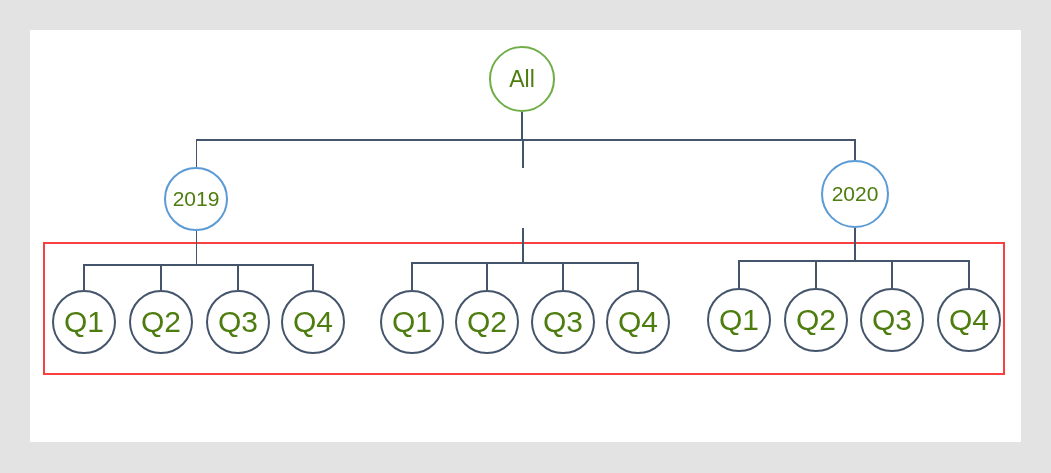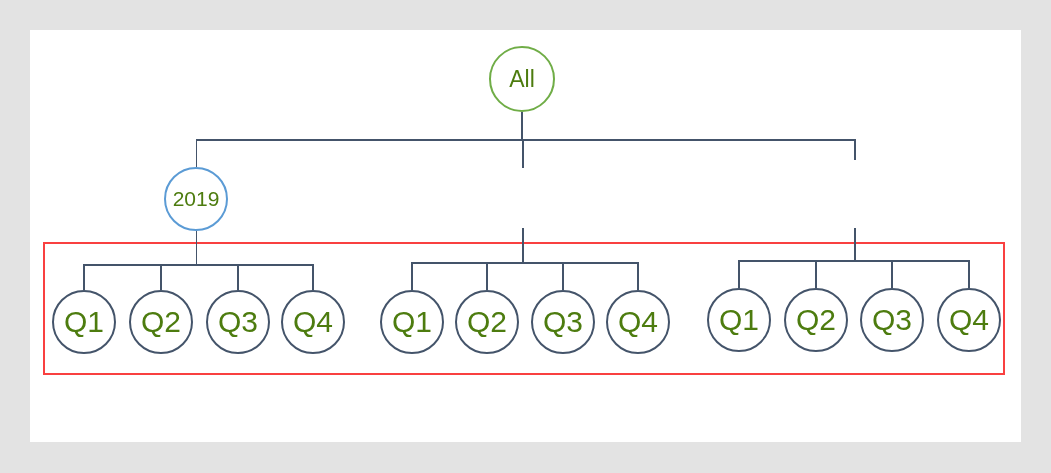--- a/index.html
+++ b/index.html
@@ -77,20 +77,23 @@
   <i class="ln" style="left:891.25px;top:261px;width:1.5px;height:27px"></i>
   <i class="ln" style="left:968.25px;top:261px;width:1.5px;height:27px"></i>
 
   <div class="node root" style="left:489px;top:46px;width:66px;height:66px">
     <span>All</span>
   </div>
 
   <div class="node year" style="left:164px;top:167px;width:64px;height:64px">
     <span>2019</span>
   </div>
+  <div class="node year" style="left:821px;top:160px;width:68px;height:68px">
+    <span>2020</span>
+  </div>
 
   <div class="node quarter" style="left:52px;top:290px;width:64px;height:64px">
     <span>Q1</span>
   </div>
   <div class="node quarter" style="left:129px;top:290px;width:64px;height:64px">
     <span>Q2</span>
   </div>
   <div class="node quarter" style="left:206px;top:290px;width:64px;height:64px">
     <span>Q3</span>
   </div>

